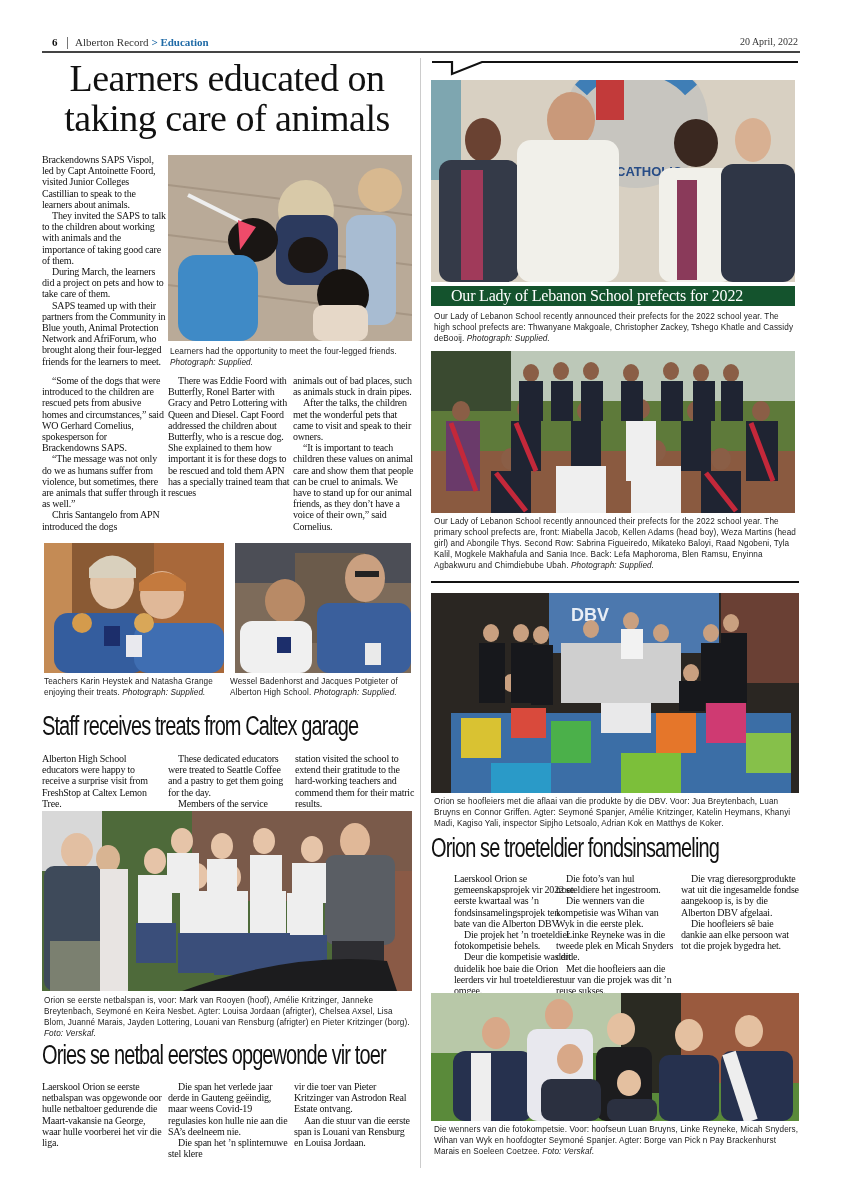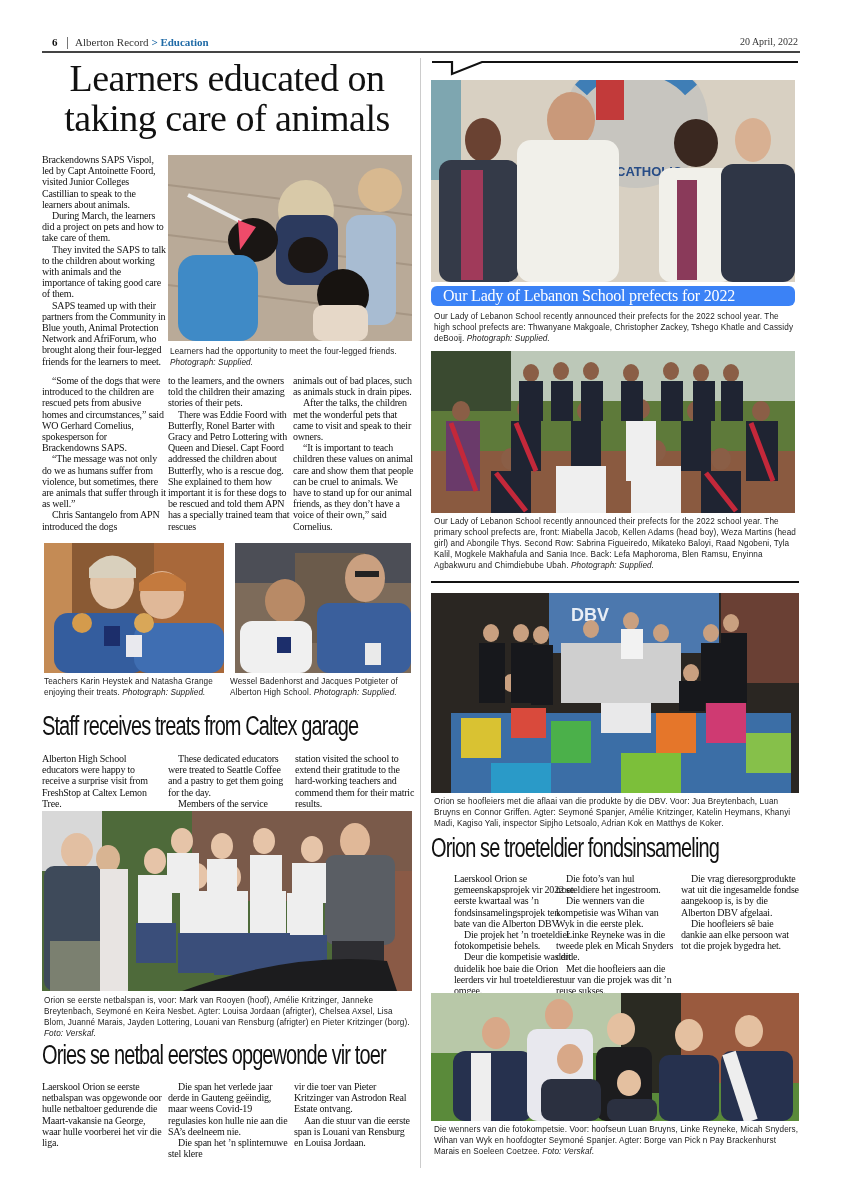--- a/index.html
+++ b/index.html
@@ -29,21 +29,21 @@
   .body { font-family: "Liberation Serif", serif; font-size: 10px; line-height: 11.2px; color: #111; letter-spacing: -0.2px; }
   .body p { text-indent: 10px; }
   .body p.first { text-indent: 0; }
 
   .cap { font-family: "Liberation Sans", sans-serif; font-size: 8.2px; line-height: 11px; color: #222; letter-spacing: 0.1px; }
   .cap em { font-style: italic; }
 
   .photo { overflow: hidden; }
   .photo svg { display: block; width: 100%; height: 100%; }
 
-  .blue-banner { background: #3b82f6; color: #fff; font-family: "Liberation Serif", serif; font-size: 16px; line-height: 19px; padding-left: 12px; letter-spacing: -0.2px; border-radius: 6px; }
+  .blue-banner { background: #14532d; color: #fff; font-family: "Liberation Serif", serif; font-size: 16px; line-height: 19px; padding-left: 20px; letter-spacing: -0.2px; }
 
   .black-rule { background: #111; }
 </style>
 </head>
 <body>
 
 <div class="abs hdr">
   <span class="pg">6</span>
   <span class="sep"></span>
   <span class="pub">
@@ -56,22 +56,22 @@
 <div class="abs hdr-rule"></div>
 <div class="abs col-divider"></div>
 
 <div class="abs h-serif main-head">
   <div>Learners educated on</div>
   <div>taking care of animals</div>
 </div>
 
 <div class="abs body" style="left:42px; top:154px; width:124px;">
   <p class="first">Brackendowns SAPS Vispol, led by Capt Antoinette Foord, visited Junior Colleges Castillian to speak to the learners about animals.</p>
+  <p>They invited the SAPS to talk to the children about working with animals and the importance of taking good care of them.</p>
   <p>During March, the learners did a project on pets and how to take care of them.</p>
-  <p>They invited the SAPS to talk to the children about working with animals and the importance of taking good care of them.</p>
   <p>SAPS teamed up with their partners from the Community in Blue youth, Animal Protection Network and AfriForum, who brought along their four-legged friends for the learners to meet.</p>
 </div>
 
 <div class="abs photo" style="left:168px; top:155px; width:244px; height:186px;">
   <svg viewBox="0 0 244 186" preserveAspectRatio="none">
     <rect width="244" height="186" fill="#b9aa98"></rect>
     <path d="M0 30 L244 60 M0 80 L244 110 M0 130 L244 160" stroke="#a69684" stroke-width="2"></path>
     <path d="M20 40 L80 70" stroke="#eee" stroke-width="4"></path>
     <ellipse cx="138" cy="55" rx="28" ry="30" fill="#d8c9a8"></ellipse>
     <rect x="108" y="60" width="62" height="70" rx="14" fill="#2c3a5e"></rect>
@@ -89,21 +89,20 @@
   <span>Learners had the opportunity to meet the four-legged friends.</span>
   <em>Photograph: Supplied.</em>
 </div>
 
 <div class="abs body" style="left:42px; top:375px; width:124px;">
   <p>“Some of the dogs that were introduced to the children are rescued pets from abusive homes and circumstances,” said WO Gerhard Cornelius, spokesperson for Brackendowns SAPS.</p>
   <p>“The message was not only do we as humans suffer from violence, but sometimes, there are animals that suffer through it as well.”</p>
   <p>Chris Santangelo from APN introduced the dogs</p>
 </div>
 <div class="abs body" style="left:168px; top:375px; width:122px;">
-  <p class="first">to the learners, and the owners told the children their amazing stories of their pets.</p>
   <p>There was Eddie Foord with Butterfly, Ronel Barter with Gracy and Petro Lottering with Queen and Diesel. Capt Foord addressed the children about Butterfly, who is a rescue dog. She explained to them how important it is for these dogs to be rescued and told them APN has a specially trained team that rescues</p>
 </div>
 <div class="abs body" style="left:293px; top:375px; width:122px;">
   <p class="first">animals out of bad places, such as animals stuck in drain pipes.</p>
   <p>After the talks, the children met the wonderful pets that came to visit and speak to their owners.</p>
   <p>“It is important to teach children these values on animal care and show them that people can be cruel to animals. We have to stand up for our animal friends, as they don’t have a voice of their own,” said Cornelius.</p>
 </div>
 
 <div class="abs photo" style="left:44px; top:543px; width:180px; height:130px;">
   <svg viewBox="0 0 180 130" preserveAspectRatio="none">

